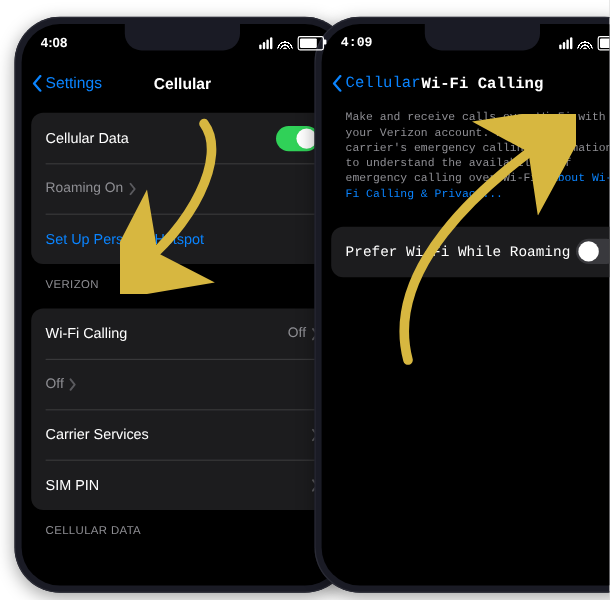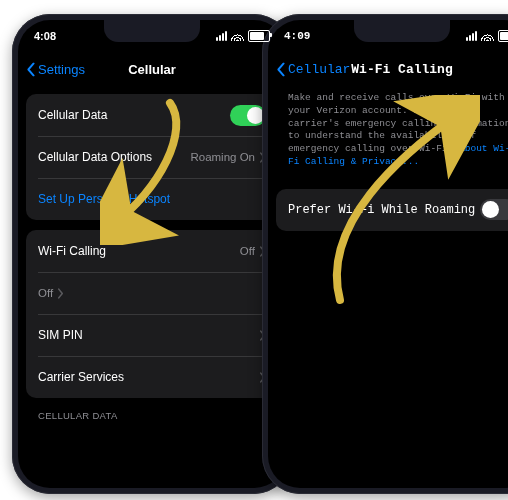--- a/index.html
+++ b/index.html
@@ -107,61 +107,61 @@
       <div class="content">
 
         <div class="group first">
           <div class="row">
             <span class="label">Cellular Data</span>
             <span class="toggle on">
                 <i></i>
               </span>
           </div>
           <div class="row">
-            <span class="label">Cellular Data Options</span>
             <span class="detail">Roaming On</span>
             <span class="chev">
                 <svg viewBox="0 0 8 12">
                   <path d="M2 1 L6 6 L2 11" stroke="currentColor" stroke-width="1.8" fill="none" stroke-linecap="round" stroke-linejoin="round"></path>
                 </svg>
               </span>
           </div>
           <div class="row link">
             <span class="label">Set Up Personal Hotspot</span>
           </div>
         </div>
 
+        <div class="section-header">VERIZON</div>
         <div class="group">
           <div class="row">
             <span class="label">Wi-Fi Calling</span>
             <span class="detail">Off</span>
             <span class="chev">
                 <svg viewBox="0 0 8 12">
                   <path d="M2 1 L6 6 L2 11" stroke="currentColor" stroke-width="1.8" fill="none" stroke-linecap="round" stroke-linejoin="round"></path>
                 </svg>
               </span>
           </div>
           <div class="row">
             <span class="detail">Off</span>
             <span class="chev">
                 <svg viewBox="0 0 8 12">
                   <path d="M2 1 L6 6 L2 11" stroke="currentColor" stroke-width="1.8" fill="none" stroke-linecap="round" stroke-linejoin="round"></path>
                 </svg>
               </span>
           </div>
           <div class="row">
+            <span class="label">Carrier Services</span>
+            <span class="chev">
+                <svg viewBox="0 0 8 12">
+                  <path d="M2 1 L6 6 L2 11" stroke="currentColor" stroke-width="1.8" fill="none" stroke-linecap="round" stroke-linejoin="round"></path>
+                </svg>
+              </span>
+          </div>
+          <div class="row">
             <span class="label">SIM PIN</span>
-            <span class="chev">
-                <svg viewBox="0 0 8 12">
-                  <path d="M2 1 L6 6 L2 11" stroke="currentColor" stroke-width="1.8" fill="none" stroke-linecap="round" stroke-linejoin="round"></path>
-                </svg>
-              </span>
-          </div>
-          <div class="row">
-            <span class="label">Carrier Services</span>
             <span class="chev">
                 <svg viewBox="0 0 8 12">
                   <path d="M2 1 L6 6 L2 11" stroke="currentColor" stroke-width="1.8" fill="none" stroke-linecap="round" stroke-linejoin="round"></path>
                 </svg>
               </span>
           </div>
         </div>
 
         <div class="section-header">CELLULAR DATA</div>
 

